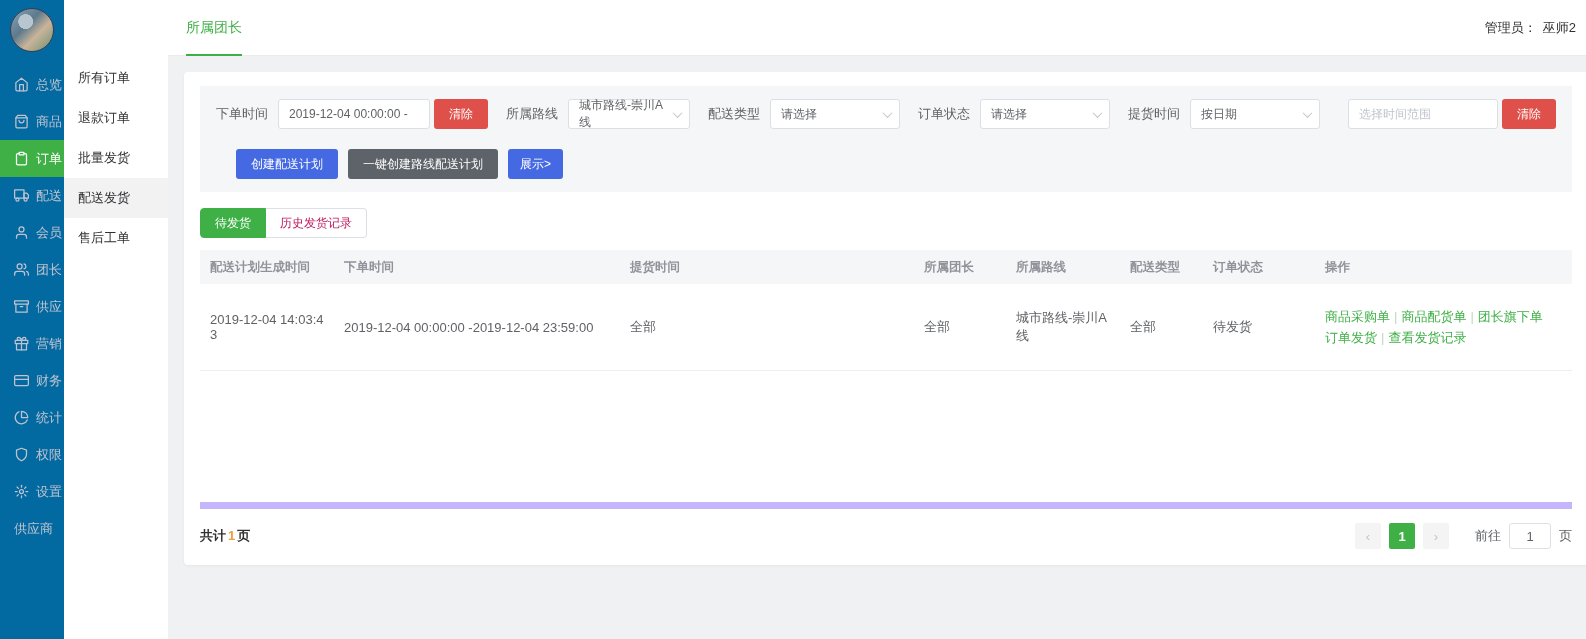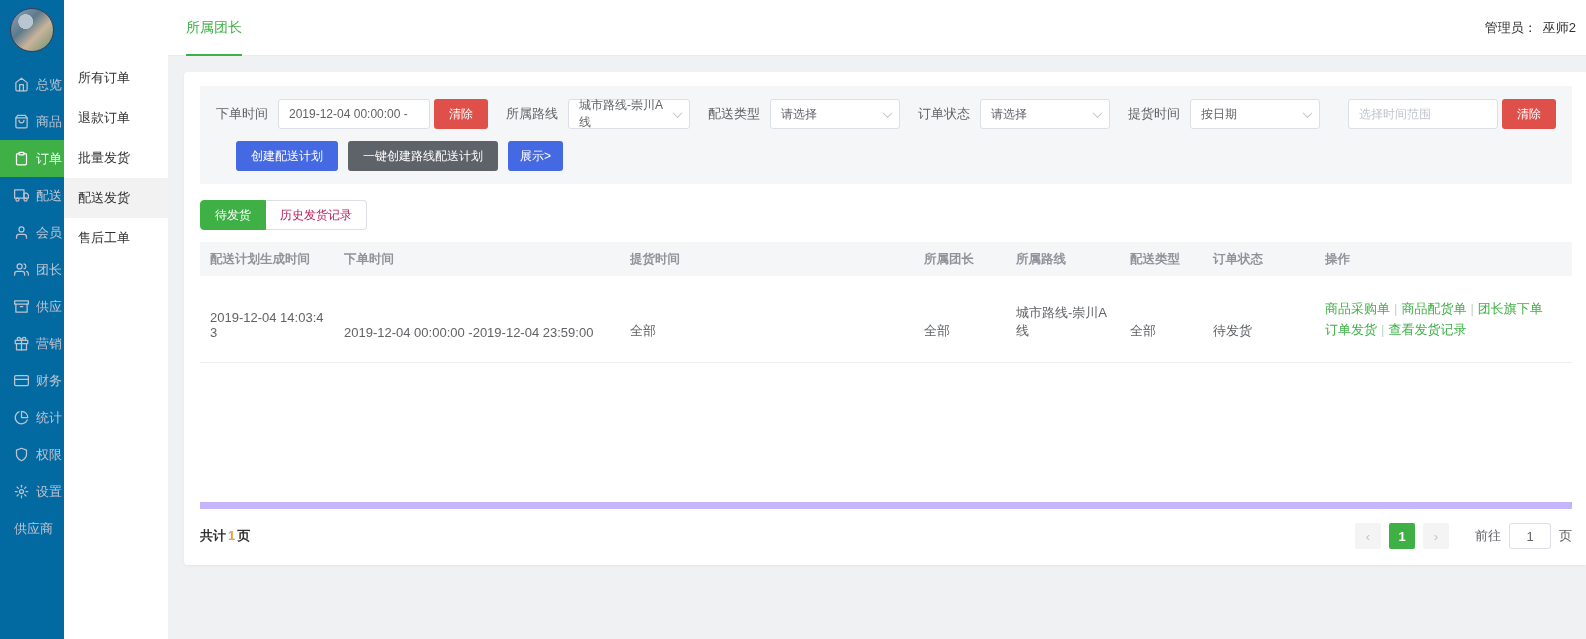--- a/index.html
+++ b/index.html
@@ -29,21 +29,21 @@
   .top-tab { height:56px; line-height:54px; font-size:14px; color:#3fb046; border-bottom:2px solid #3fb046; cursor:pointer; }
   .admin-box { font-size:13px; color:#303133; cursor:pointer; }
   .admin-box .admin-name { margin-left:6px; }
 
   .content { flex:1; padding:16px; overflow:hidden; }
   .card { background:#fff; border-radius:4px; box-shadow:0 1px 3px rgba(0,0,0,.05); height:493px; padding:14px 16px 16px; display:flex; flex-direction:column; }
 
   
   .filter-panel { background:#f5f6f7; padding:13px 16px 13px; flex:none; }
   .filter-row { display:flex; align-items:center; }
-  .filter-row + .filter-row { margin-top:12px;padding-left:20px; }
+  .filter-row + .filter-row { margin-top:20px;padding-left:20px; }
   .f-label { font-size:13px; color:#606266; margin:0 10px 0 18px; white-space:nowrap; }
   .f-label:first-child { margin-left:0; }
   .text-input { height:30px; background:#fff; border:1px solid #dcdfe6; border-radius:3px; padding:0 10px; font-size:12px; color:#606266; font-family:inherit; }
   .text-input::placeholder { color:#c0c4cc; }
   .date-input { width:152px; }
   .range-input { width:150px; }
   .sel { height:30px; background:#fff; border:1px solid #dcdfe6; border-radius:3px; padding:0 8px 0 10px; font-size:12px; color:#606266; display:flex; align-items:center; justify-content:space-between; cursor:pointer; }
   .sel-route { width:122px; }
   .sel-md { width:130px; }
   .caret { width:7px; height:7px; border-right:1.4px solid #c0c4cc; border-bottom:1.4px solid #c0c4cc; transform:rotate(45deg) translate(-1px,-1px); flex:none; margin-left:6px; }
@@ -56,21 +56,21 @@
   
   .tab-btn-row { margin-top:16px; flex:none; display:flex; }
   .tab-btn { height:30px; font-size:12px; padding:0 14px; cursor:pointer; display:flex; align-items:center; border:1px solid #dcdfe6; background:#fff; color:#be185d; font-family:inherit; }
   .tab-btn.first { border-radius:4px 0 0 4px; background:#3fb046; border-color:#3fb046; color:#fff; }
   .tab-btn.last { border-radius:0 4px 4px 0; border-left:none; }
 
   
   .table { margin-top:12px; flex:none; }
   .thead { display:flex; background:#f5f6f8; align-items:center; height:34px; }
   .th { font-size:12.5px; color:#909399; font-weight:700; padding:0 10px; }
-  .trow { display:flex; border-bottom:1px solid #ebeef5; padding:22px 0; align-items:flex-end; }
+  .trow { display:flex; border-bottom:1px solid #ebeef5; padding:22px 0; align-items:center; }
   .td { font-size:13px; color:#606266; padding:0 10px; word-break:break-all; }
   .c1 { width:134px; flex:none; }
   .c2 { width:286px; flex:none; }
   .c3 { width:294px; flex:none; }
   .c4 { width:92px;  flex:none; }
   .c5 { width:114px; flex:none; }
   .c6 { width:83px;  flex:none; }
   .c7 { width:112px; flex:none; }
   .c8 { flex:1; }
   .op-line { line-height:21px; }

